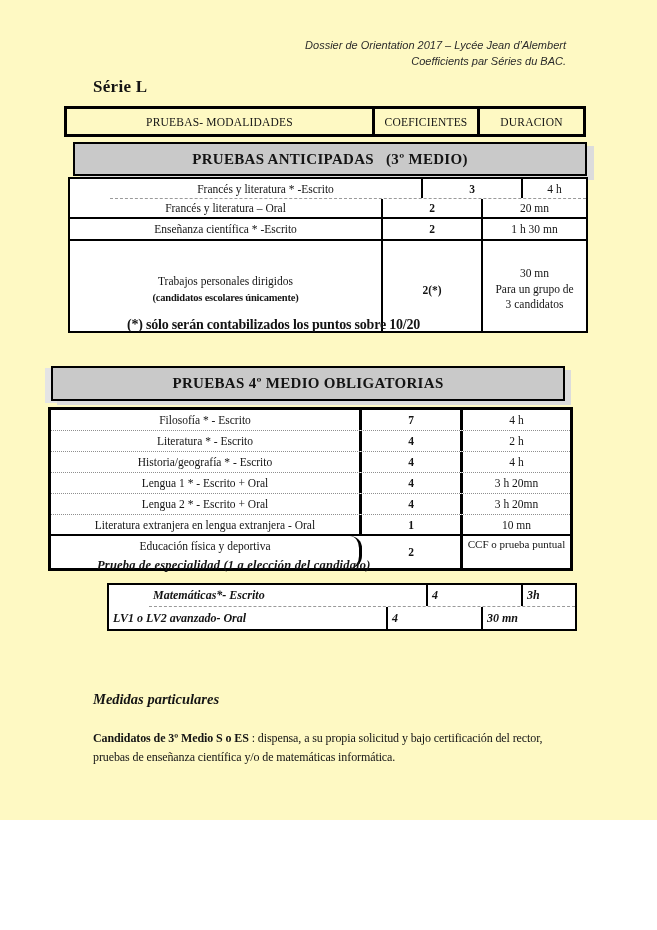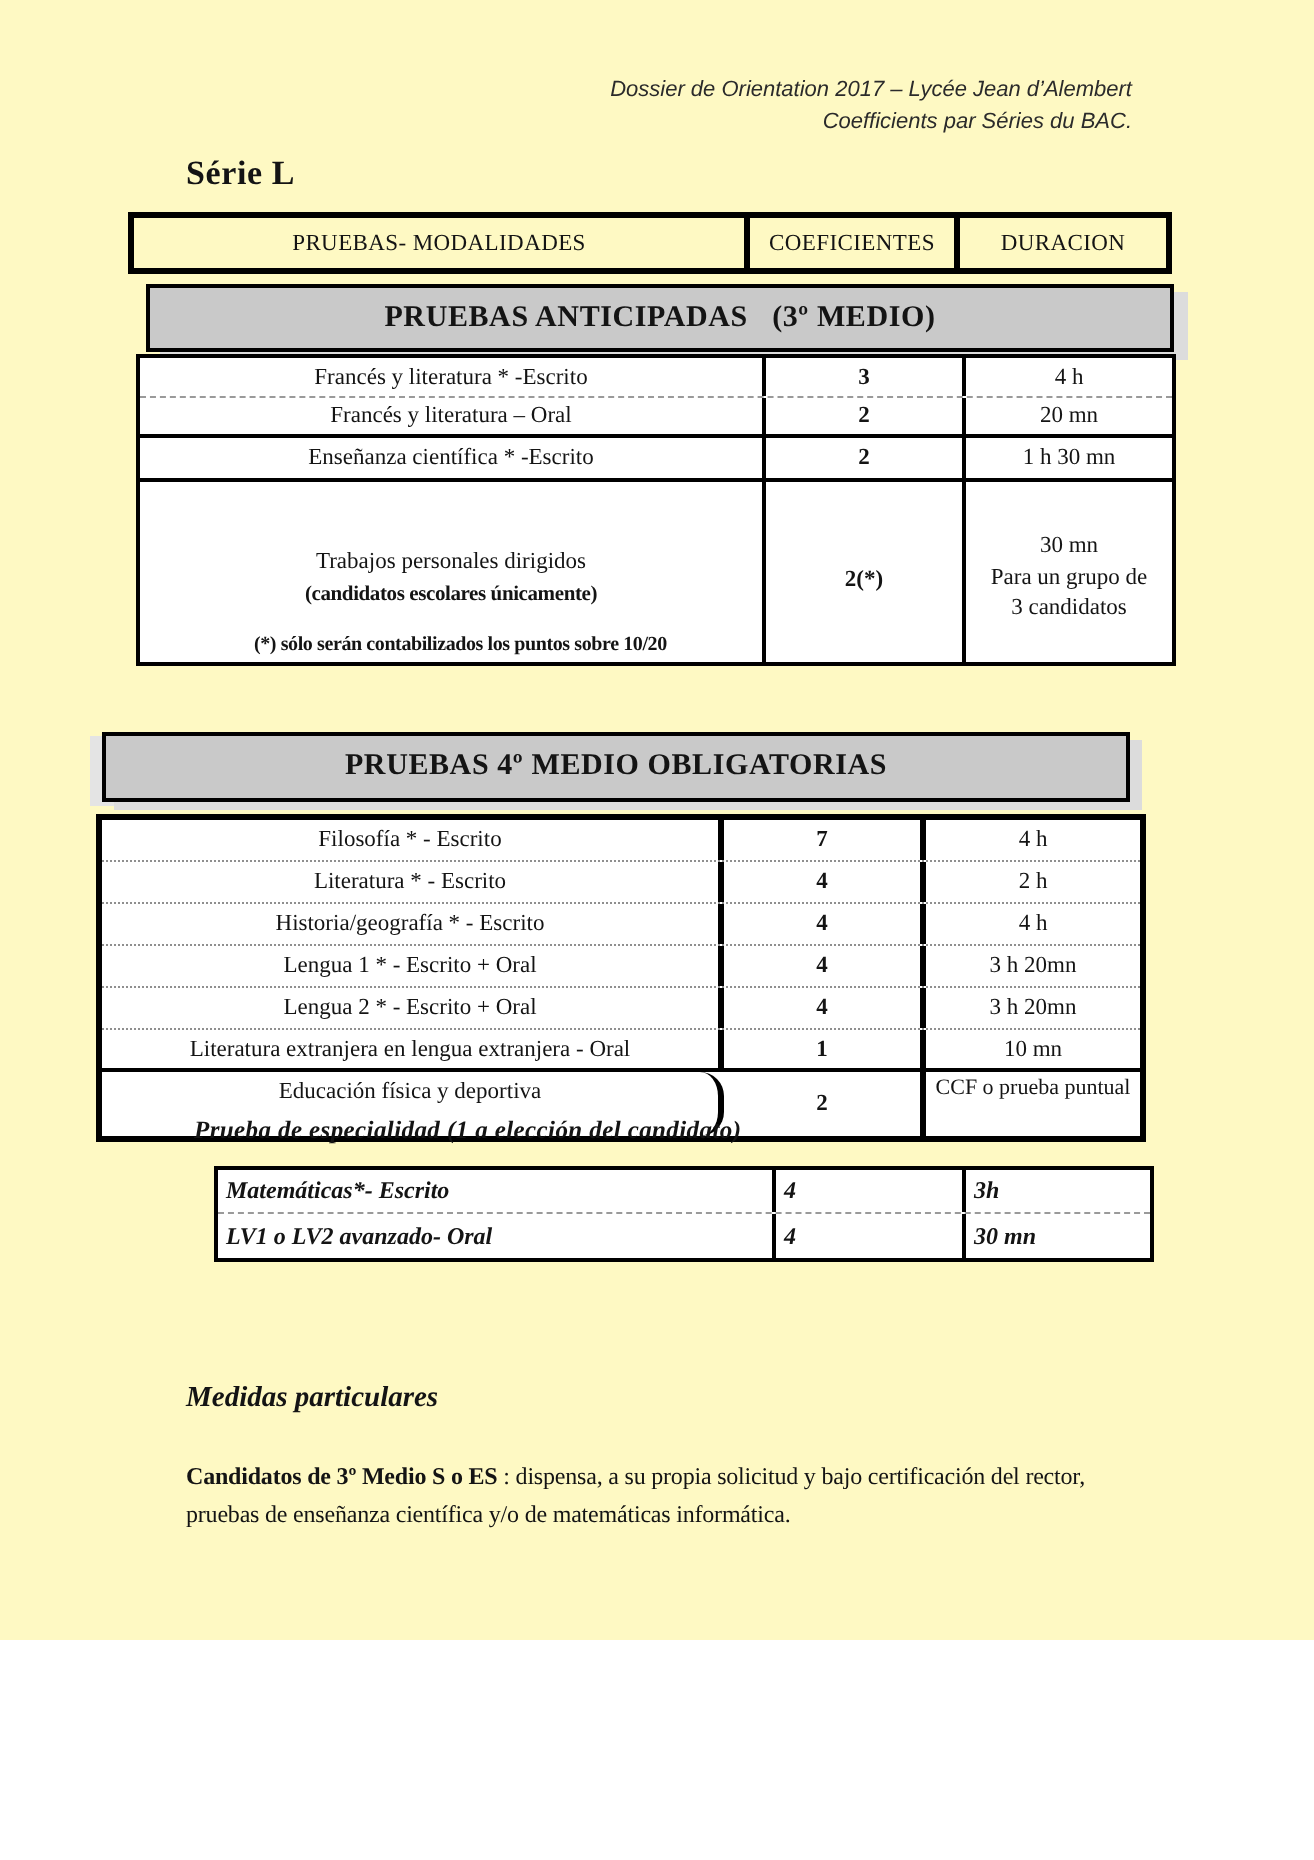--- a/index.html
+++ b/index.html
@@ -32,36 +32,36 @@
     font-weight:bold;font-size:15px;white-space:pre;letter-spacing:.3px;
     box-shadow:7px 4px 0 0 #dcdcdc;
   }
   #banner-a{left:73px;top:142px;width:514px;height:34px;}
   #banner-b{left:51px;top:366px;width:514px;height:35px;box-shadow:6px 4px 0 0 #dcdcdc, -6px 2px 0 0 #e4e4e4;}
   
   .dtable{position:absolute;border:2px solid #000;box-sizing:border-box;background:#fff;}
   .drow{display:grid;box-sizing:border-box;}
   .cell{display:flex;align-items:center;justify-content:center;box-sizing:border-box;font-size:11.5px;}
   .cell.vb{border-right:2px solid #000;}
-  .sep-dash{border-bottom:1px dashed #9a9a9a;}
+  .sep-dash{border-bottom:1px dashed #9a9a9a;margin-left:40px;}
   .sep-dot{border-bottom:1px dotted #8f8f8f;}
   .sep-solid{border-bottom:2px solid #000;}
   .coef{font-weight:bold;}
   
   #table-a{left:68px;top:177px;width:520px;}
   #table-a .drow{grid-template-columns:313px 100px 1fr;}
   #table-a .r20{height:20px;}
   #table-a .r22{height:22px;}
   #table-a .r-tall{height:90px;}
   #table-a .r-tall .cell{align-items:center;padding-top:7px;}
   .subject-stack{display:flex;flex-direction:column;align-items:center;line-height:1.5;}
   .subject-note{font-weight:bold;font-size:10.5px;letter-spacing:-0.2px;font-family:Liberation Serif, serif;}
   .multiline{white-space:pre-line;text-align:center;line-height:1.35;font-size:11.5px;}
   
-  .footnote-a{position:absolute;left:95px;top:317px;font-weight:bold;font-size:10px;letter-spacing:-0.2px;padding-left:32px;}
+  .footnote-a{position:absolute;left:95px;top:317px;font-weight:bold;font-size:14px;letter-spacing:-0.2px;padding-left:32px;}
   
   #table-c{left:48px;top:407px;width:525px;border-width:3px;}
   #table-c .drow{grid-template-columns:311px 101px 1fr;}
   #table-c .r21{height:21px;}
   #table-c .r-last{height:32px;}
   #table-c .r-last .cell.first{align-items:flex-start;padding-top:4px;border-radius:12px;}
   #table-c .r-last .cell.dur{align-items:flex-start;padding-top:2px;font-size:11px;}
   #table-c .cell.vb{border-right:3px solid #000;}
   
   .esp-caption{

